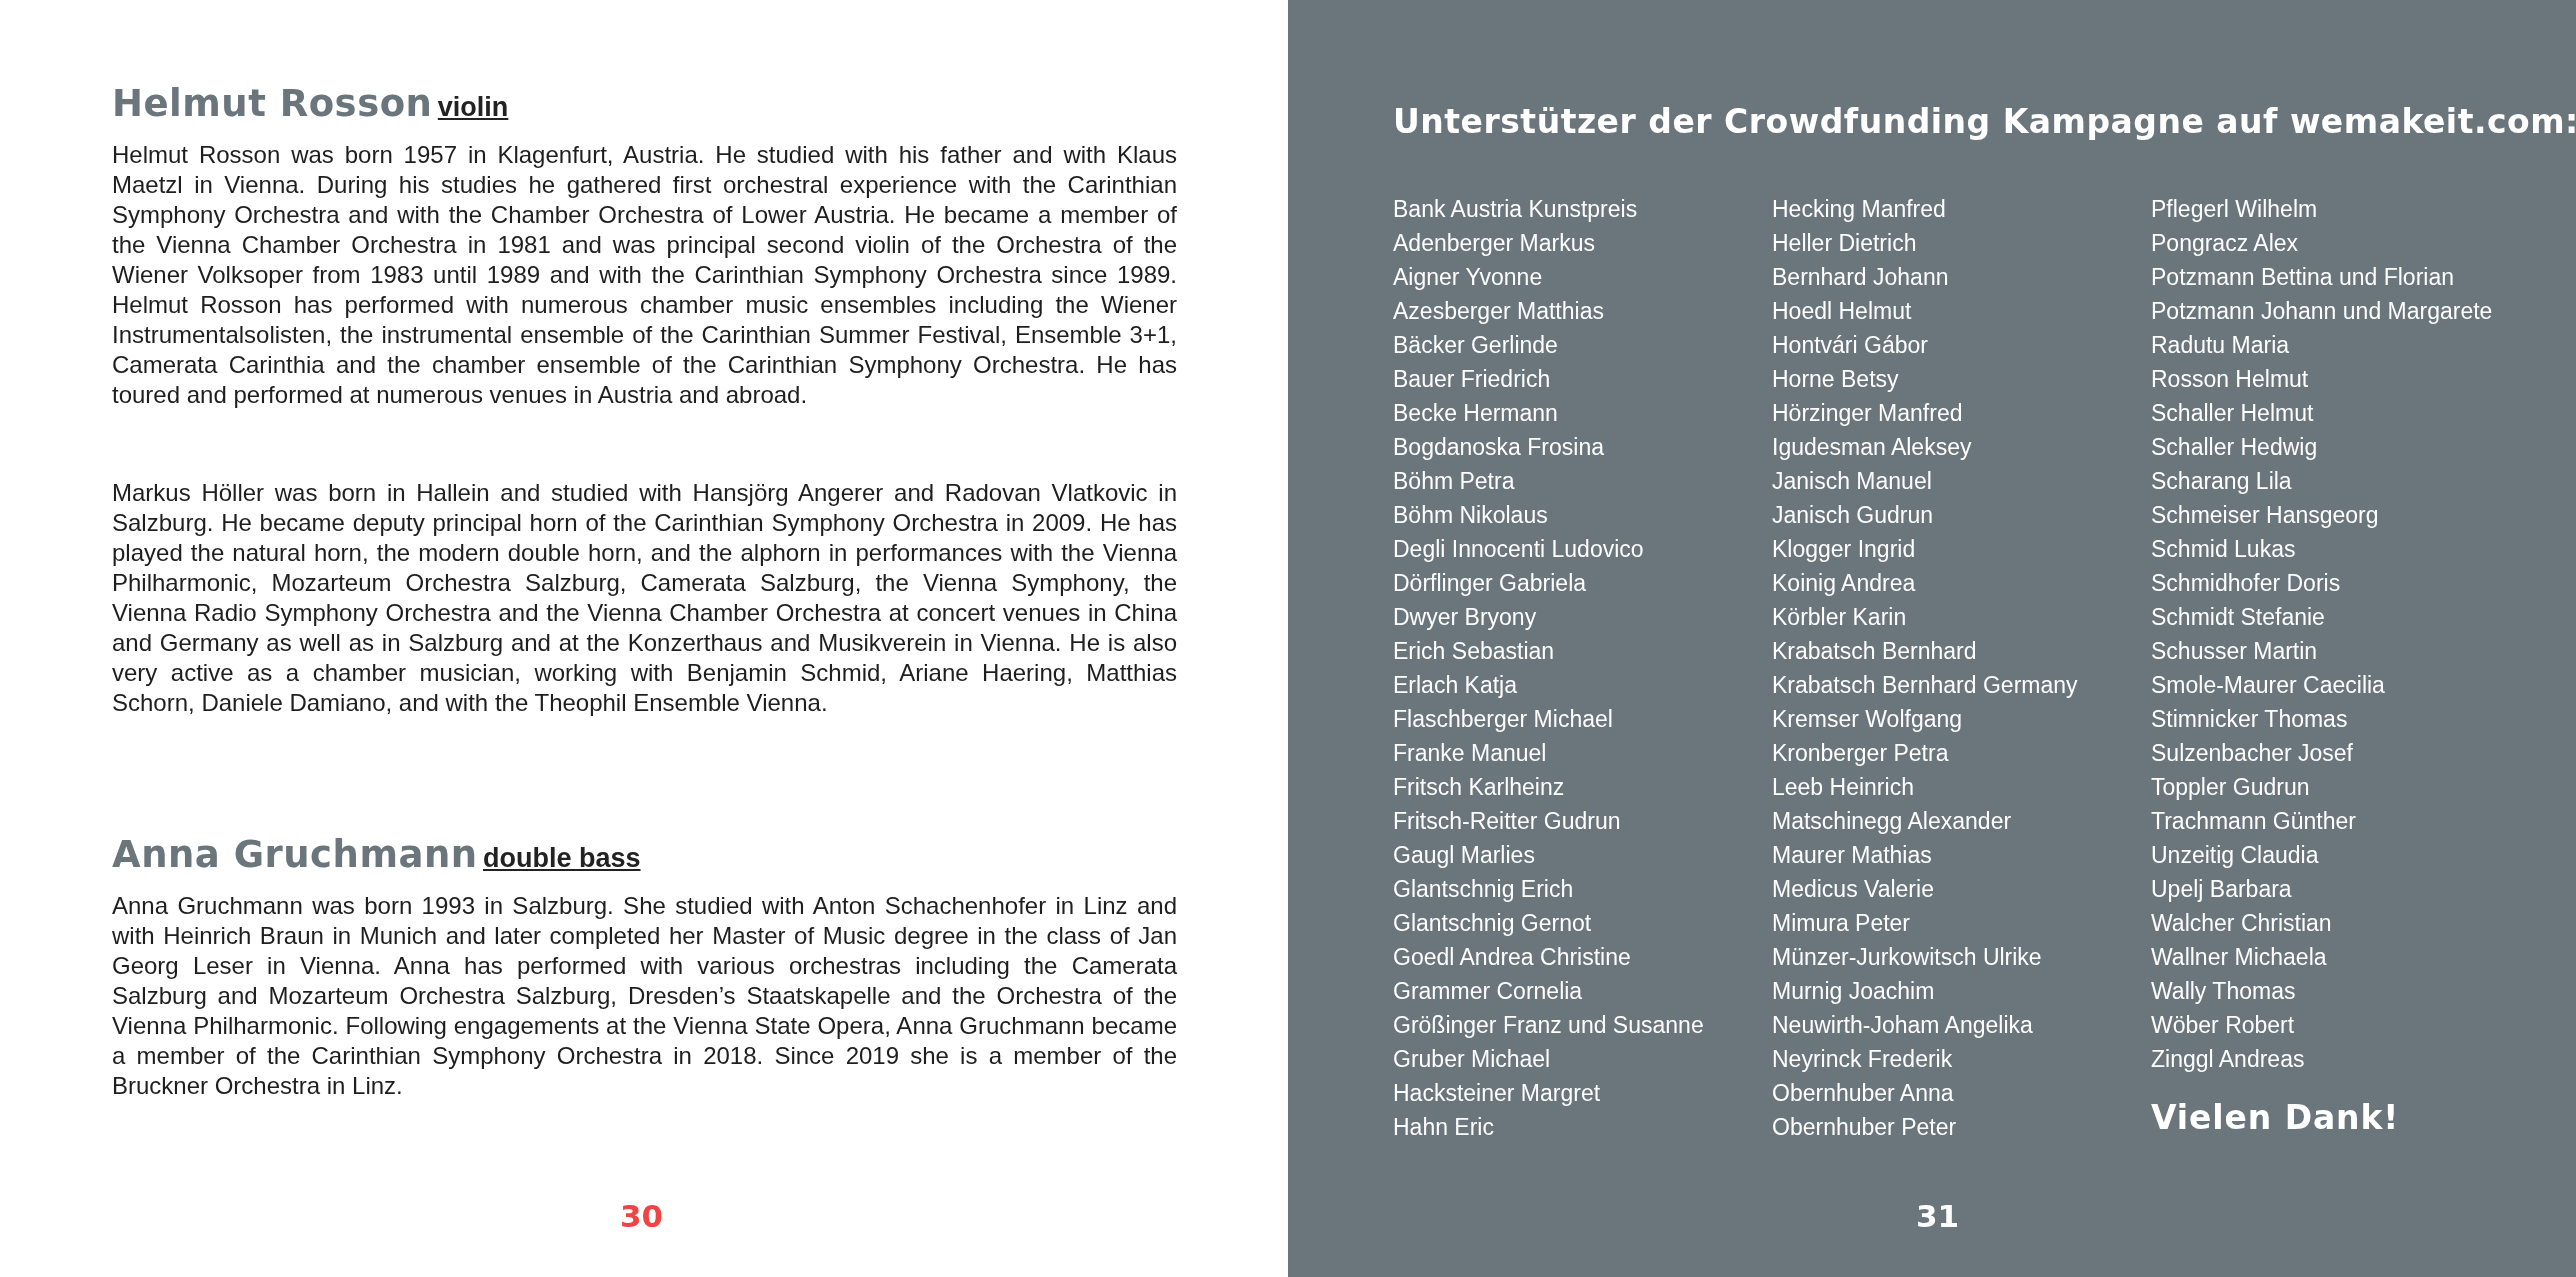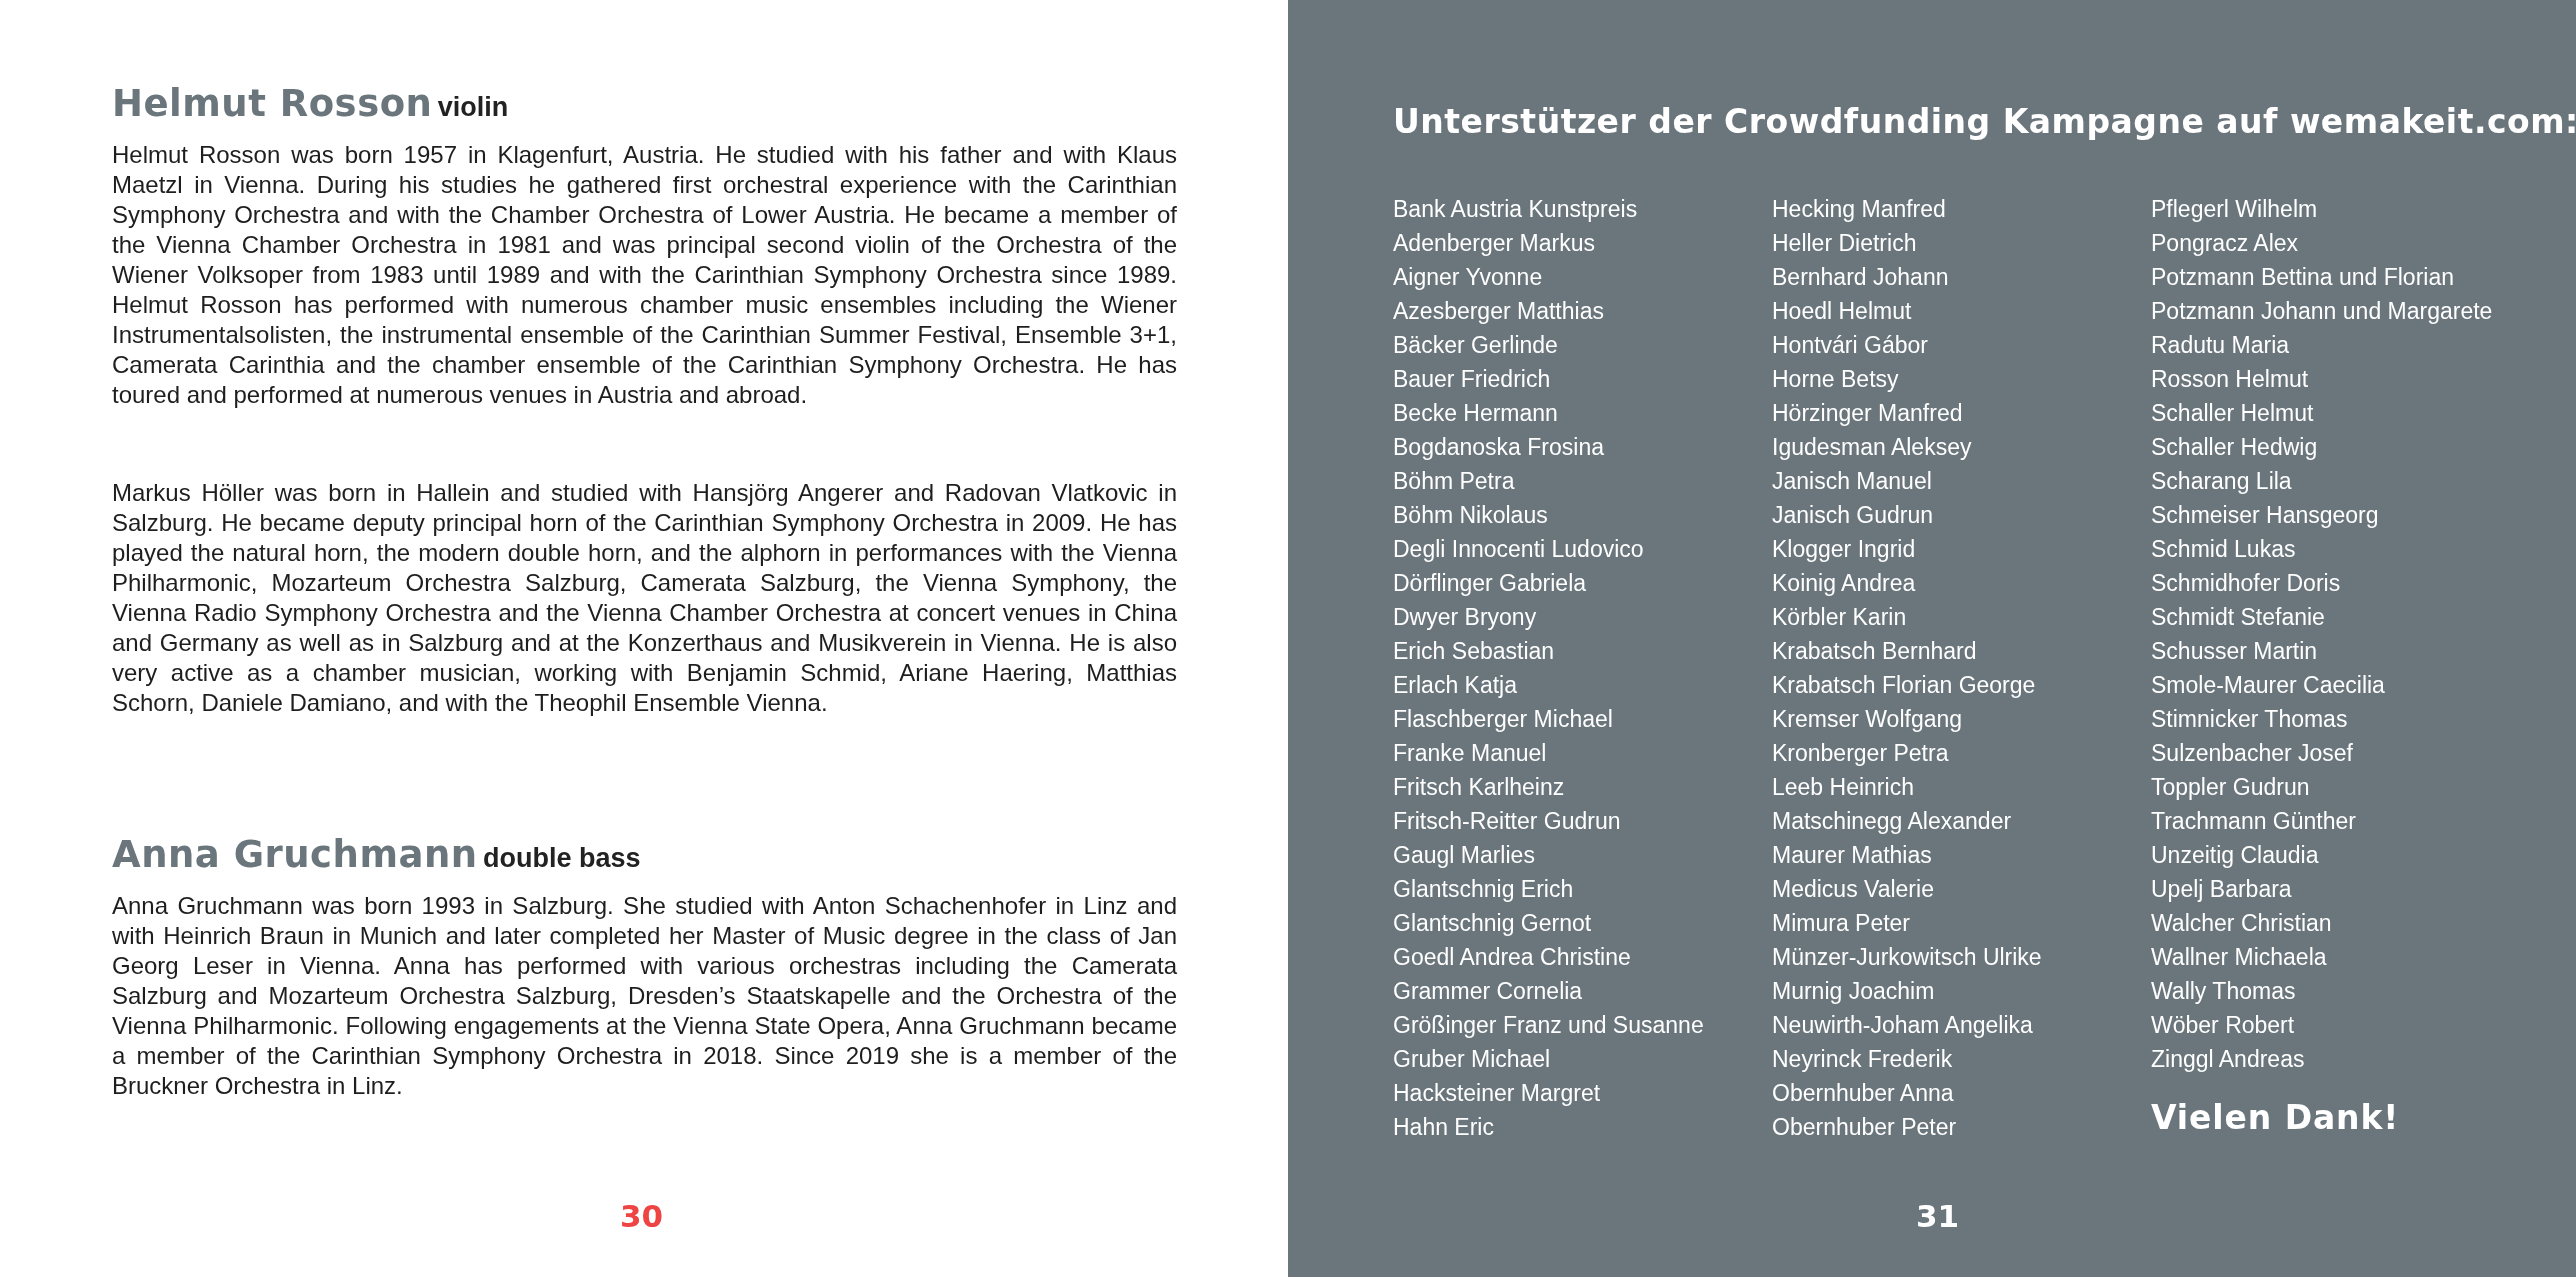--- a/index.html
+++ b/index.html
@@ -47,20 +47,21 @@
       font-weight: bold;
       font-size: 37px;
       color: #6a757c;
       letter-spacing: 0.5px;
     }
     .bio-instrument {
       font-family: "Liberation Sans", sans-serif;
       font-size: 27px;
       color: #222222;
       margin-left: 5.4px;
+      text-decoration: underline;
     }
     .bio-text {
       margin: 18px 0 0 0;
       font-family: "Liberation Sans", sans-serif;
       font-size: 24px;
       line-height: 30px;
       color: #1e1e1e;
       text-align: justify;
       text-align-last: left;
     }
@@ -197,21 +198,21 @@
       <li>Hontvári Gábor</li>
       <li>Horne Betsy</li>
       <li>Hörzinger Manfred</li>
       <li>Igudesman Aleksey</li>
       <li>Janisch Manuel</li>
       <li>Janisch Gudrun</li>
       <li>Klogger Ingrid</li>
       <li>Koinig Andrea</li>
       <li>Körbler Karin</li>
       <li>Krabatsch Bernhard</li>
-      <li>Krabatsch Florian George</li>
+      <li>Krabatsch Bernhard Germany</li>
       <li>Kremser Wolfgang</li>
       <li>Kronberger Petra</li>
       <li>Leeb Heinrich</li>
       <li>Matschinegg Alexander</li>
       <li>Maurer Mathias</li>
       <li>Medicus Valerie</li>
       <li>Mimura Peter</li>
       <li>Münzer-Jurkowitsch Ulrike</li>
       <li>Murnig Joachim</li>
       <li>Neuwirth-Joham Angelika</li>

